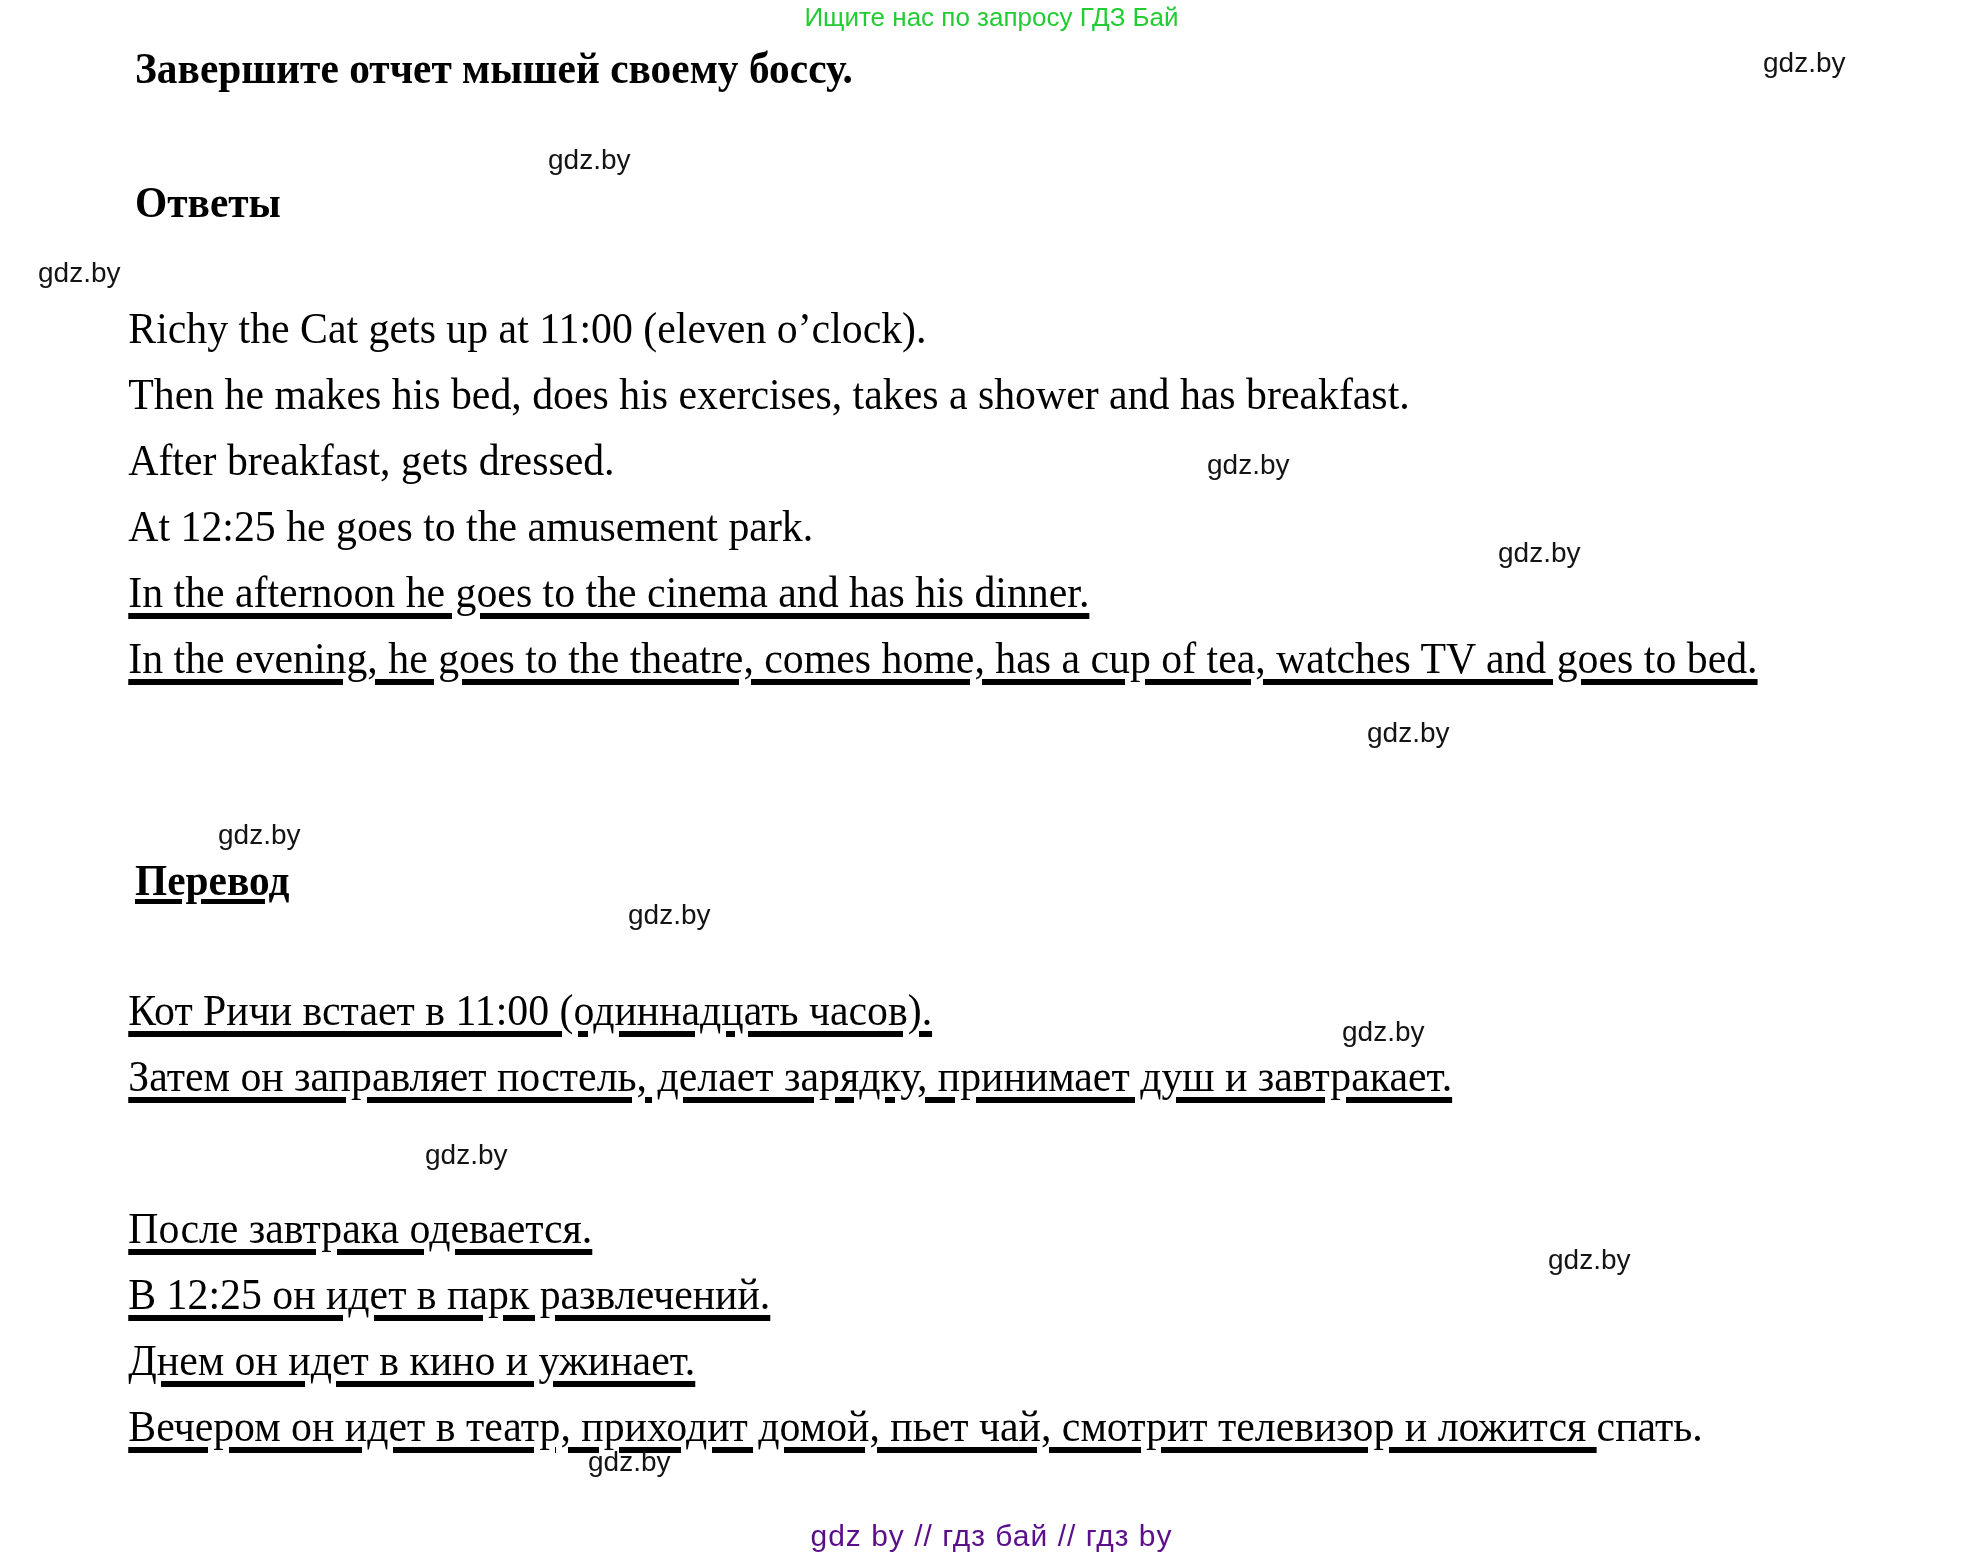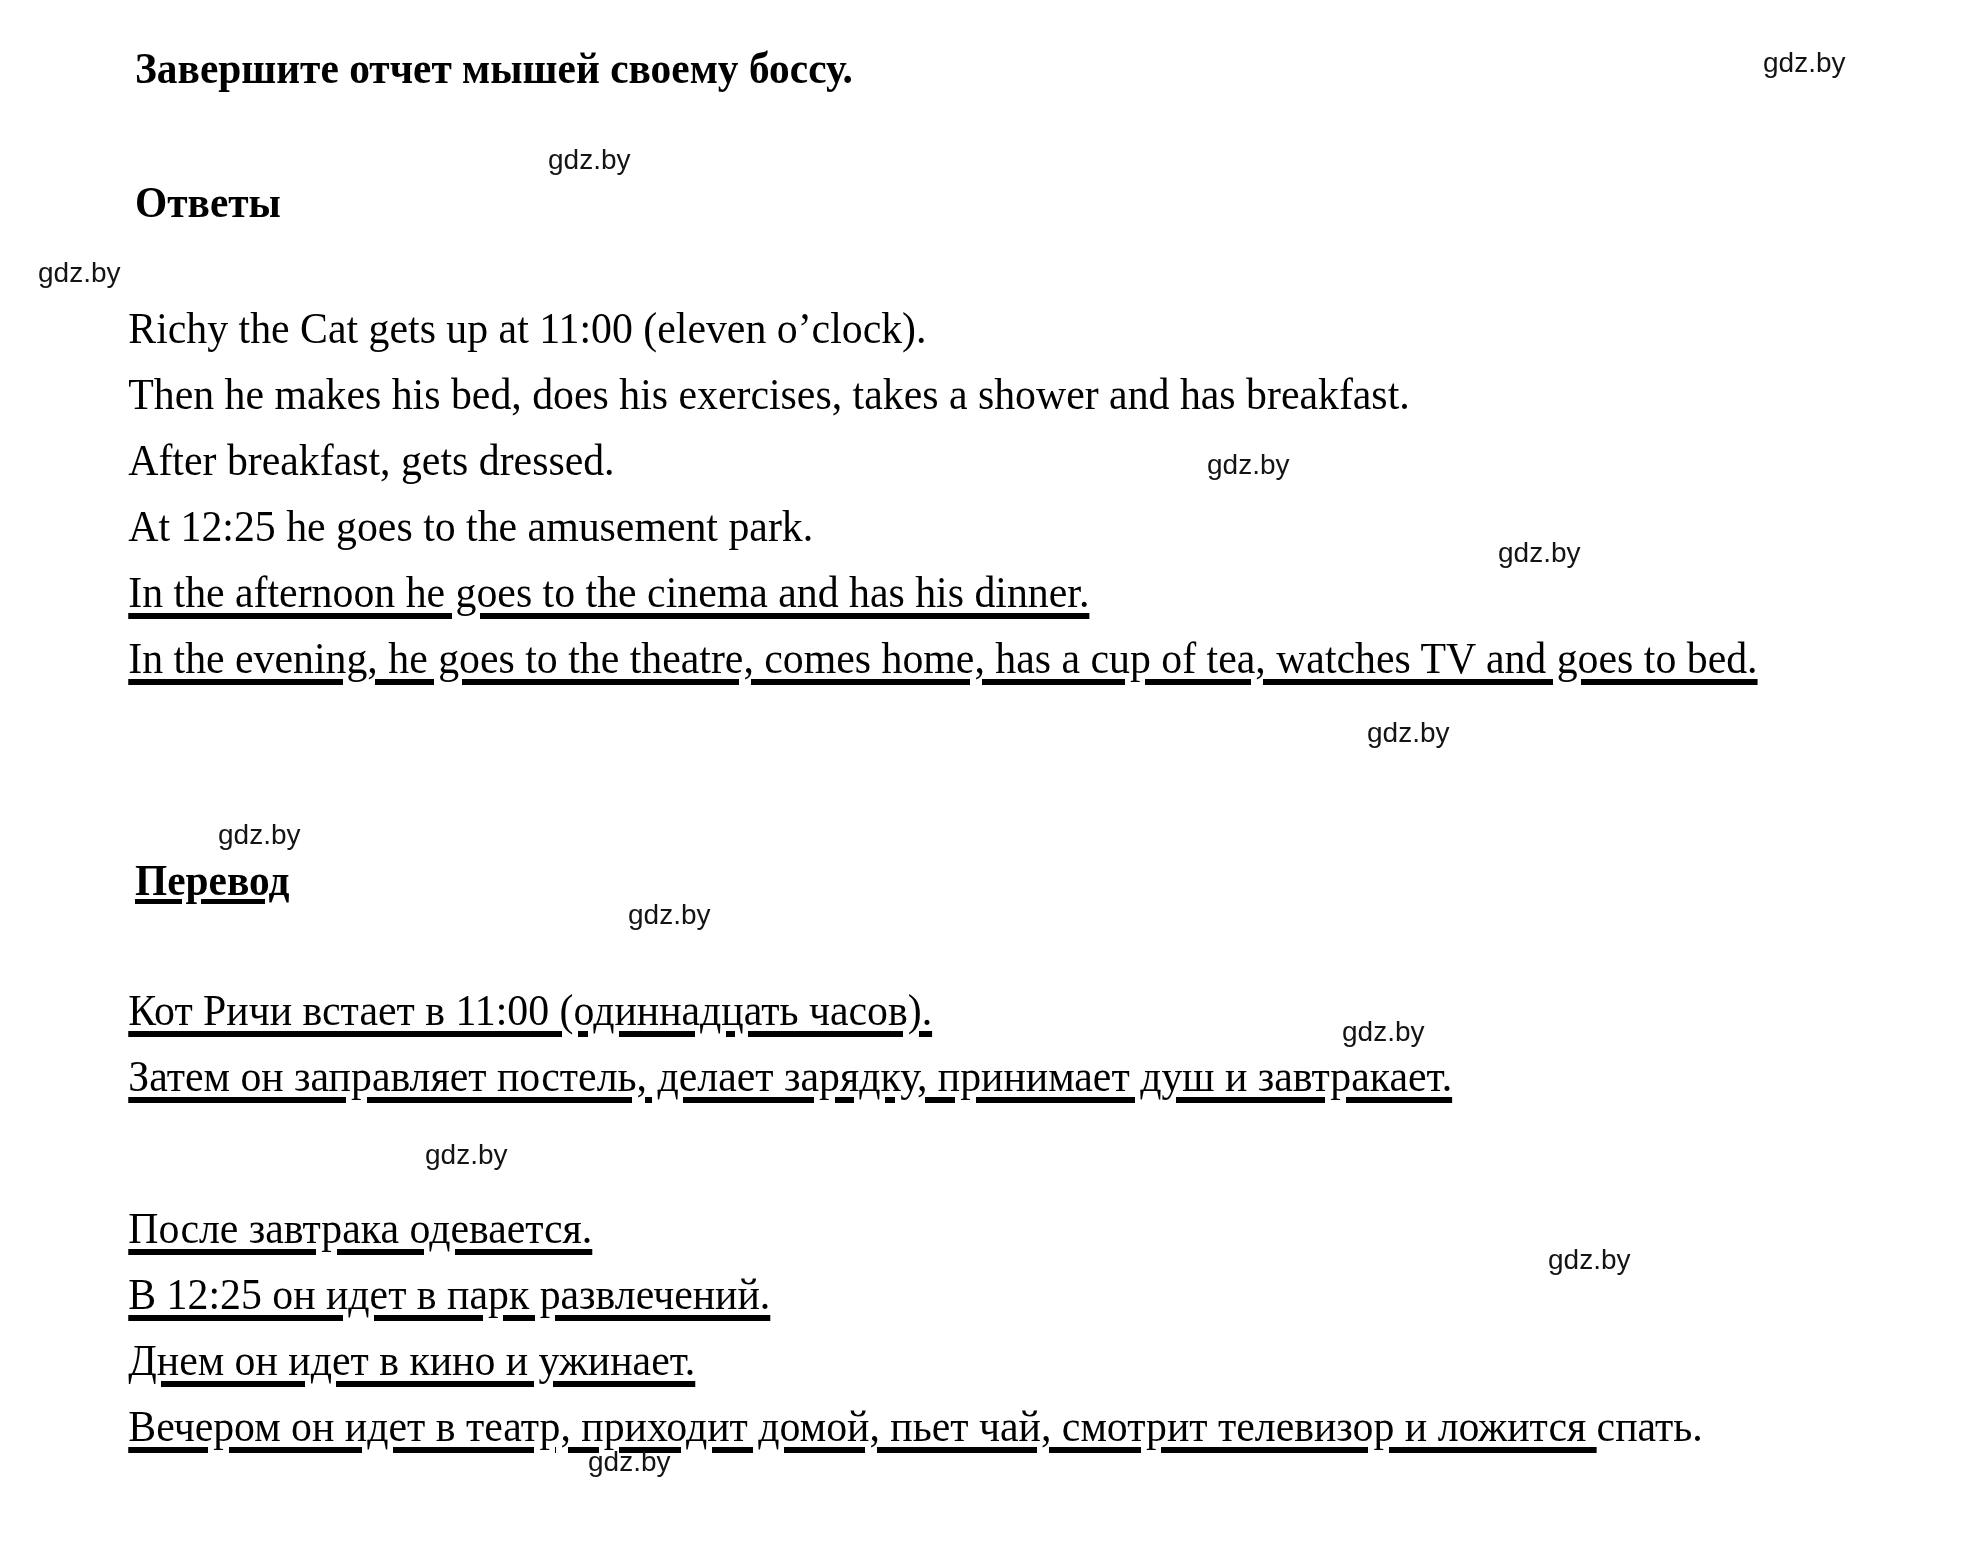--- a/index.html
+++ b/index.html
@@ -101,20 +101,21 @@
     color: #5b0f8b;
     white-space: nowrap;
     letter-spacing: 1px;
   }
 </style>
 </head>
 <body style="background: rgb(255, 255, 255); color: rgb(0, 0, 0);">
 
 <div class="sheet">
 
+  <div class="promo" style="color: rgb(34, 204, 51);">Ищите нас по запросу ГДЗ Бай</div>
 
   <div class="heading" style="top:42px;">Завершите отчет мышей своему боссу.</div>
 
   <div class="heading" style="top:176px;">Ответы</div>
 
   <div class="para" style="top:296px;">
     <span>Richy the Cat gets up at 11:00 (eleven o’clock).</span>
   </div>
 
   <div class="para" style="top:362px;">
@@ -156,20 +157,21 @@
   </div>
 
   <div class="para" style="top:1328px;">
     <span class="u">Днем он идет в кино и ужинает.</span>
   </div>
 
   <div class="para" style="top:1394px;">
     <span class="u">Вечером он идет в театр, приходит домой, пьет чай, смотрит телевизор и ложится </span><span>спать.</span>
   </div>
 
+  <div class="footer" style="color: rgb(91, 15, 139);">gdz by  //  гдз бай  //  гдз by</div>
 
   <div id="watermark-layer">
       <div class="wm" style="left: 1763px; top: 48px; color: rgb(20, 20, 20);">gdz.by</div>
       <div class="wm" style="left: 548px; top: 145px; color: rgb(20, 20, 20);">gdz.by</div>
       <div class="wm" style="left: 38px; top: 258px; color: rgb(20, 20, 20);">gdz.by</div>
       <div class="wm" style="left: 1207px; top: 450px; color: rgb(20, 20, 20);">gdz.by</div>
       <div class="wm" style="left: 1498px; top: 538px; color: rgb(20, 20, 20);">gdz.by</div>
       <div class="wm" style="left: 1367px; top: 718px; color: rgb(20, 20, 20);">gdz.by</div>
       <div class="wm" style="left: 218px; top: 820px; color: rgb(20, 20, 20);">gdz.by</div>
       <div class="wm" style="left: 628px; top: 900px; color: rgb(20, 20, 20);">gdz.by</div>

